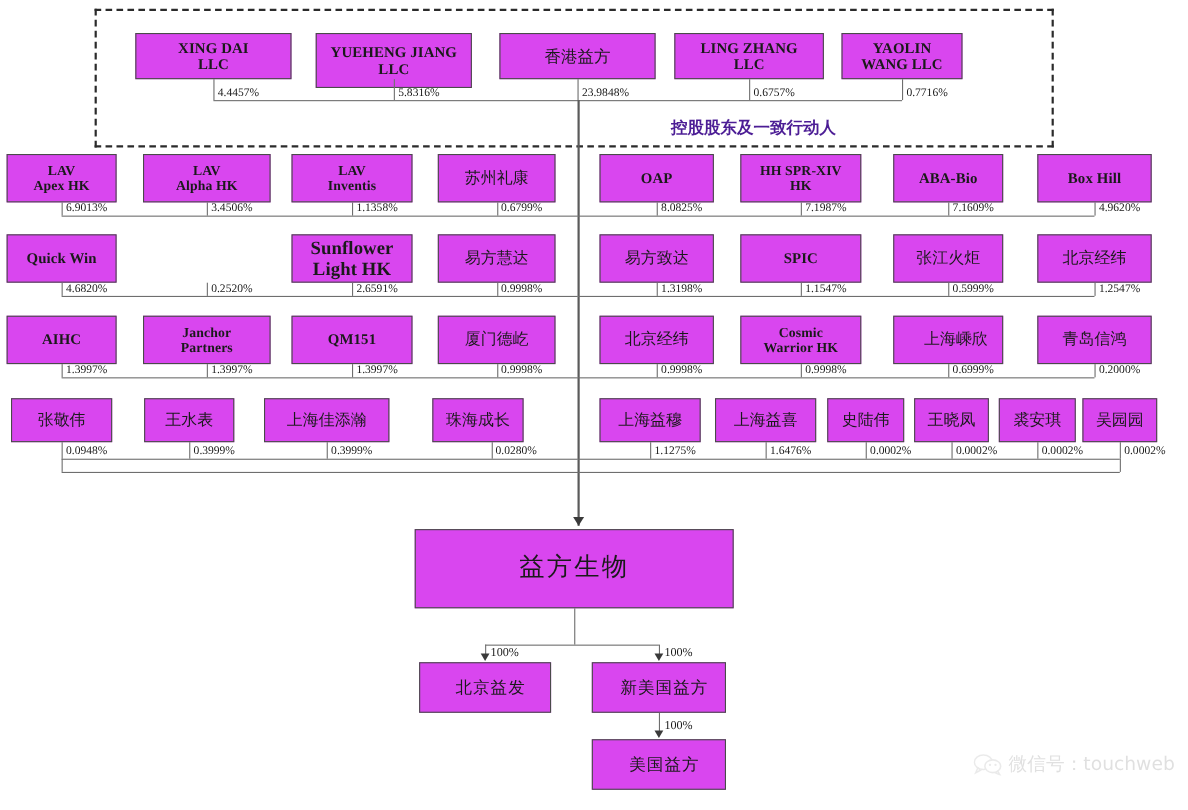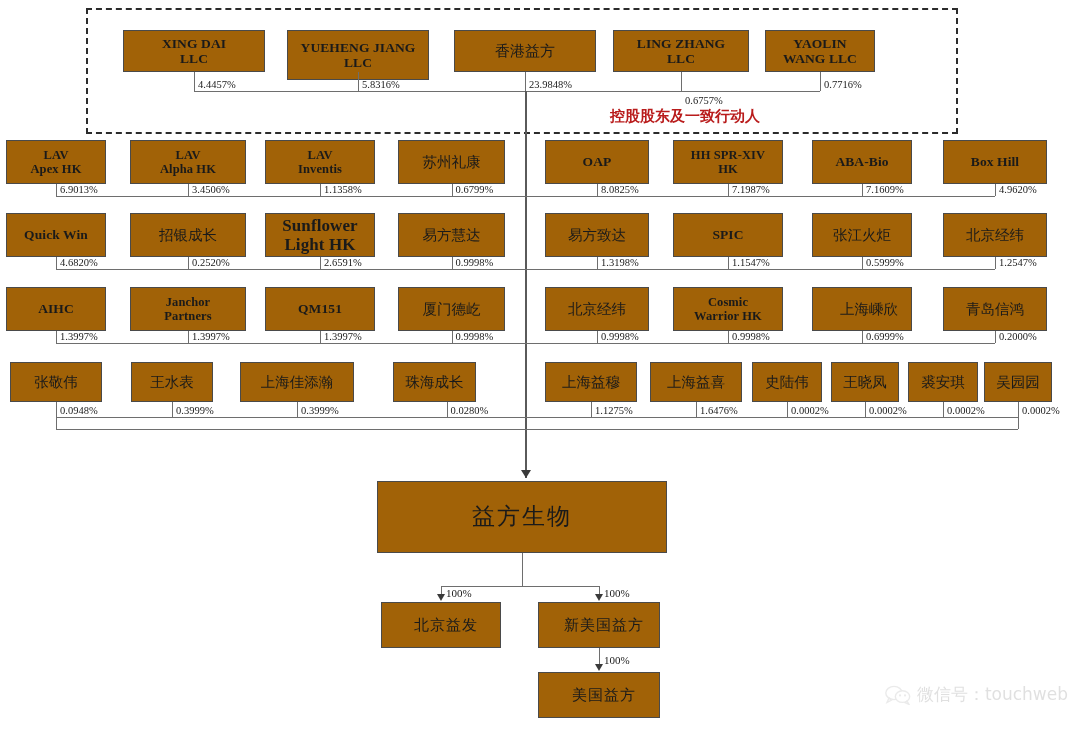--- a/index.html
+++ b/index.html
@@ -18,21 +18,21 @@
   #canvas {
     position: absolute;
     left: 0; top: 0;
     width: 1080px; height: 736px;
   }
 
   
   .node {
     position: absolute;
     border: 1px solid #4a4a4a;
-    background: #a16207;
+    background: #d946ef;
     display: flex;
     align-items: center;
     justify-content: center;
     text-align: center;
     line-height: 1.12;
     padding: 1px 2px;
     white-space: pre-line;
     color: #1a1a1a;
   }
   .node.en { font-family: "Liberation Serif", "DejaVu Serif", serif; font-weight: 700; letter-spacing: .1px;}
@@ -55,21 +55,21 @@
     position: absolute;
     border: 2px dashed #2b2b2b;
     background: transparent;
   }
 
   .dashlabel {
     position: absolute;
     font-family: "DejaVu Sans", "Liberation Sans", sans-serif;
     font-weight: 700;
     font-size: 15px;
-    color: #b91c1c;
+    color: #4c1d95;
     white-space: nowrap;
   }
 
   .arrowhead {
     position: absolute;
     width: 0; height: 0;
     border-left: 5px solid transparent;
     border-right: 5px solid transparent;
     border-top: 8px solid #3a3a3a;
   }
@@ -128,21 +128,21 @@
     <div class="node en" style="left: 287px; top: 30px; width: 142px; height: 50px; font-size: 13.5px;">YUEHENG JIANG
 LLC</div>
     <div class="vline" style="left: 358px; top: 72px; height: 19px;"></div>
     <div class="pct" style="left: 362px; top: 80px;">5.8316%</div>
     <div class="node cn" style="left: 454px; top: 30px; width: 142px; height: 42px; font-size: 15px;">香港益方</div>
     <div class="vline" style="left: 525px; top: 72px; height: 19px;"></div>
     <div class="pct" style="left: 529px; top: 80px;">23.9848%</div>
     <div class="node en" style="left: 613px; top: 30px; width: 136px; height: 42px; font-size: 13.5px;">LING ZHANG
 LLC</div>
     <div class="vline" style="left: 681px; top: 72px; height: 19px;"></div>
-    <div class="pct" style="left: 685px; top: 96px;">0.6757%</div>
+    <div class="pct" style="left: 685px; top: 80px;">0.6757%</div>
     <div class="node en" style="left: 765px; top: 30px; width: 110px; height: 42px; font-size: 13.5px;">YAOLIN
 WANG LLC</div>
     <div class="vline" style="left: 820px; top: 72px; height: 19px;"></div>
     <div class="pct" style="left: 824px; top: 80px;">0.7716%</div>
     <div class="hline" style="left: 194px; top: 91px; width: 626px;"></div>
     <div class="dashlabel" style="left: 610px; top: 107px;">控股股东及一致行动人</div>
     <div class="trunk" style="left: 524.5px; top: 91px; height: 387px;"></div>
     <div class="arrowhead" style="left: 520.5px; top: 470px;"></div>
     <div class="node en" style="left: 6px; top: 140px; width: 100px; height: 44px; font-size: 12.5px;">LAV
 Apex HK</div>
@@ -170,21 +170,20 @@
     <div class="vline" style="left: 862px; top: 184px; height: 12px;"></div>
     <div class="pct" style="left: 866px; top: 185px;">7.1609%</div>
     <div class="node en" style="left: 943px; top: 140px; width: 104px; height: 44px; font-size: 13.5px;">Box Hill</div>
     <div class="vline" style="left: 995px; top: 184px; height: 12px;"></div>
     <div class="pct" style="left: 999px; top: 185px;">4.9620%</div>
     <div class="hline" style="left: 56px; top: 196px; width: 468.5px;"></div>
     <div class="hline" style="left: 524.5px; top: 196px; width: 470.5px;"></div>
     <div class="node en" style="left: 6px; top: 213px; width: 100px; height: 44px; font-size: 13.5px;">Quick Win</div>
     <div class="vline" style="left: 56px; top: 257px; height: 12px;"></div>
     <div class="pct" style="left: 60px; top: 258px;">4.6820%</div>
-    <div class="node cn" style="left: 130px; top: 213px; width: 116px; height: 44px; font-size: 14.5px;">招银成长</div>
     <div class="vline" style="left: 188px; top: 257px; height: 12px;"></div>
     <div class="pct" style="left: 192px; top: 258px;">0.2520%</div>
     <div class="node en" style="left: 265px; top: 213px; width: 110px; height: 44px; font-size: 17px;">Sunflower
 Light HK</div>
     <div class="vline" style="left: 320px; top: 257px; height: 12px;"></div>
     <div class="pct" style="left: 324px; top: 258px;">2.6591%</div>
     <div class="node cn" style="left: 398px; top: 213px; width: 107px; height: 44px; font-size: 14.5px;">易方慧达</div>
     <div class="vline" style="left: 451.5px; top: 257px; height: 12px;"></div>
     <div class="pct" style="left: 455.5px; top: 258px;">0.9998%</div>
     <div class="node cn" style="left: 545px; top: 213px; width: 104px; height: 44px; font-size: 14.5px;">易方致达</div>

